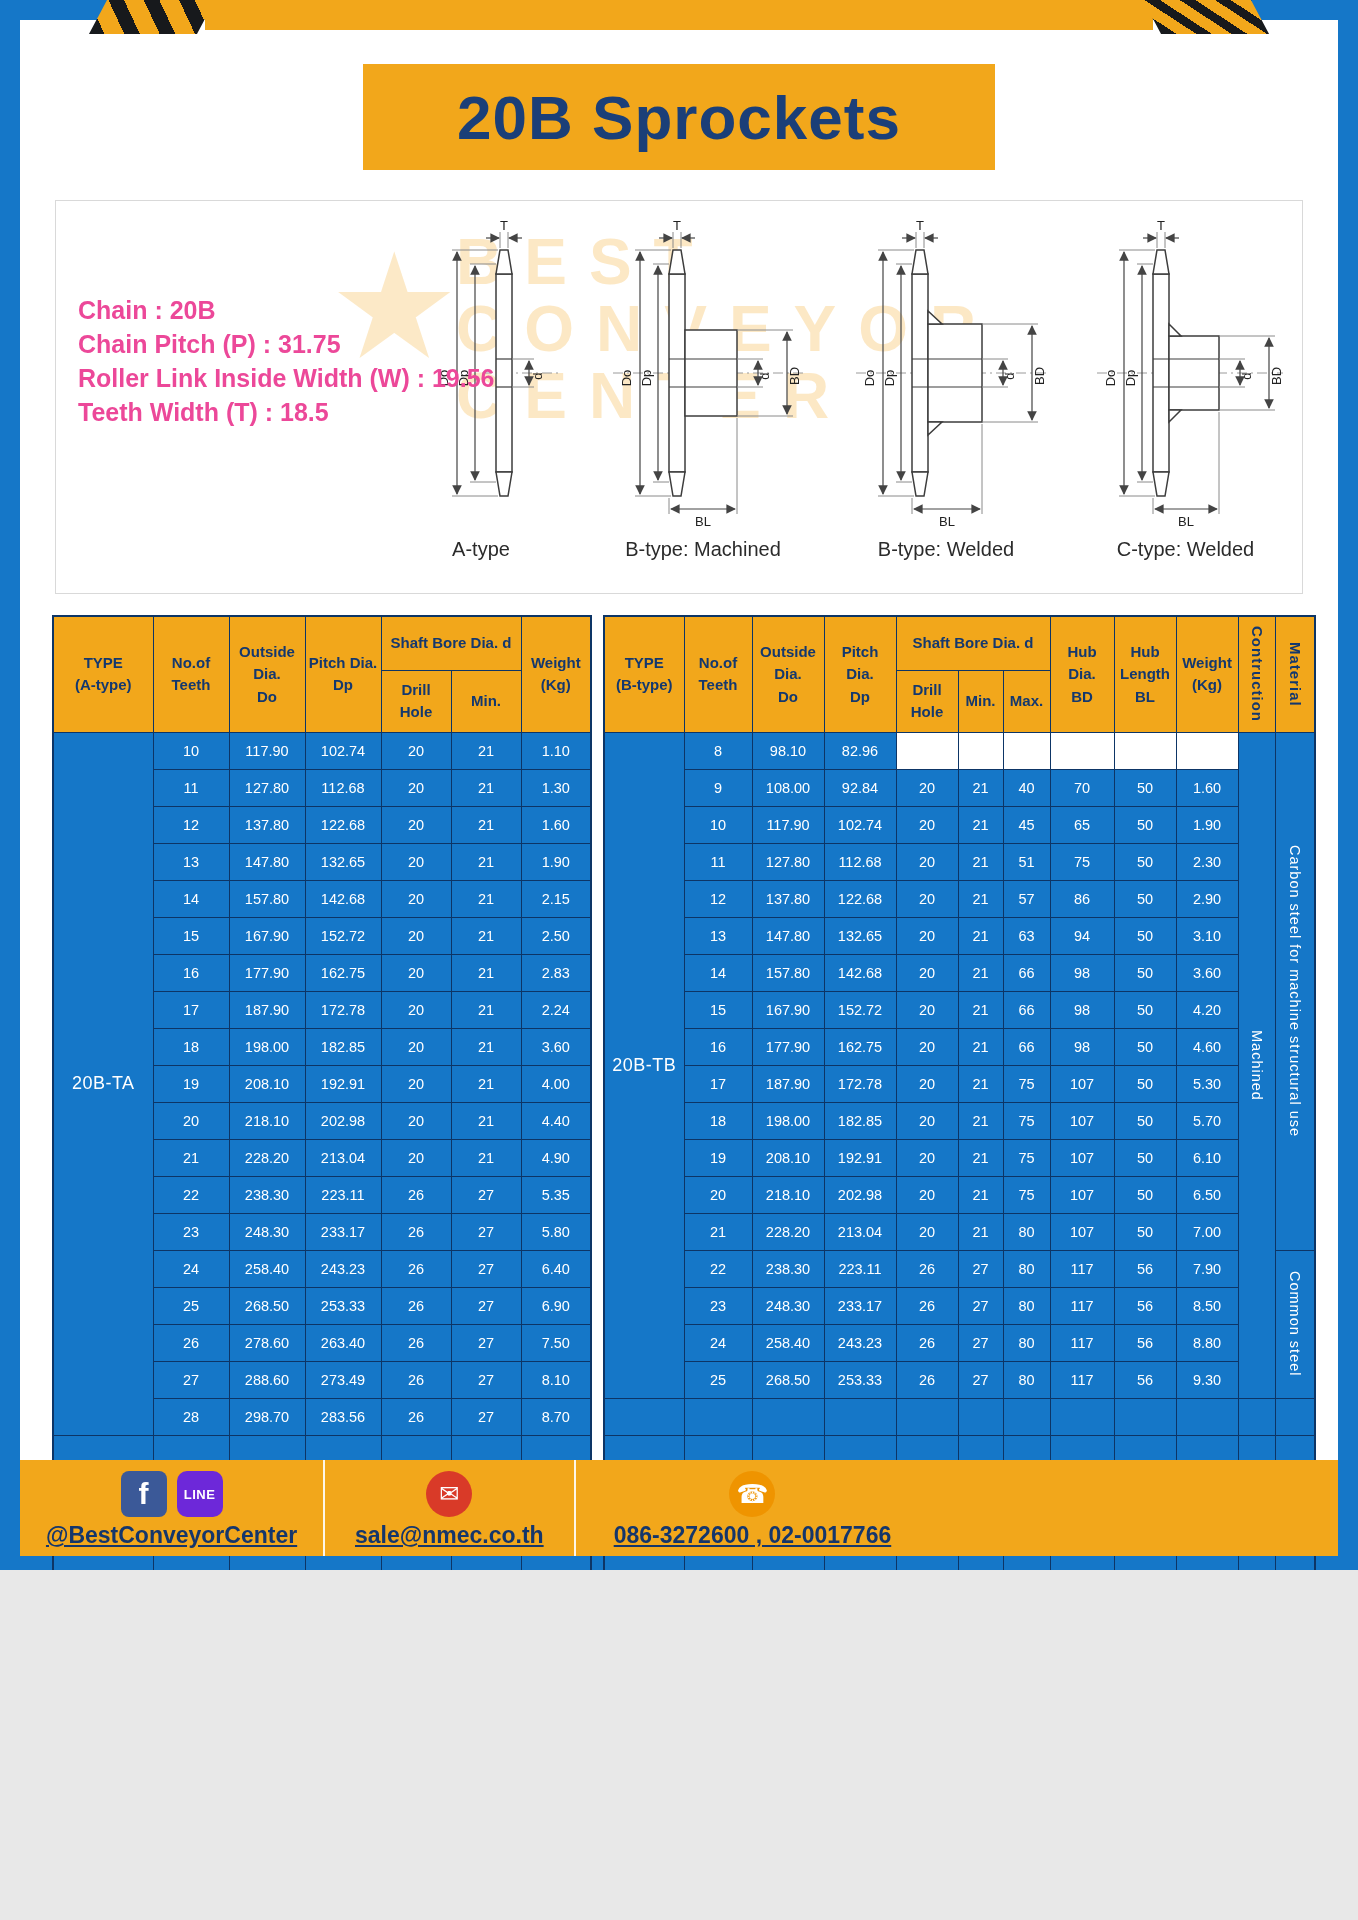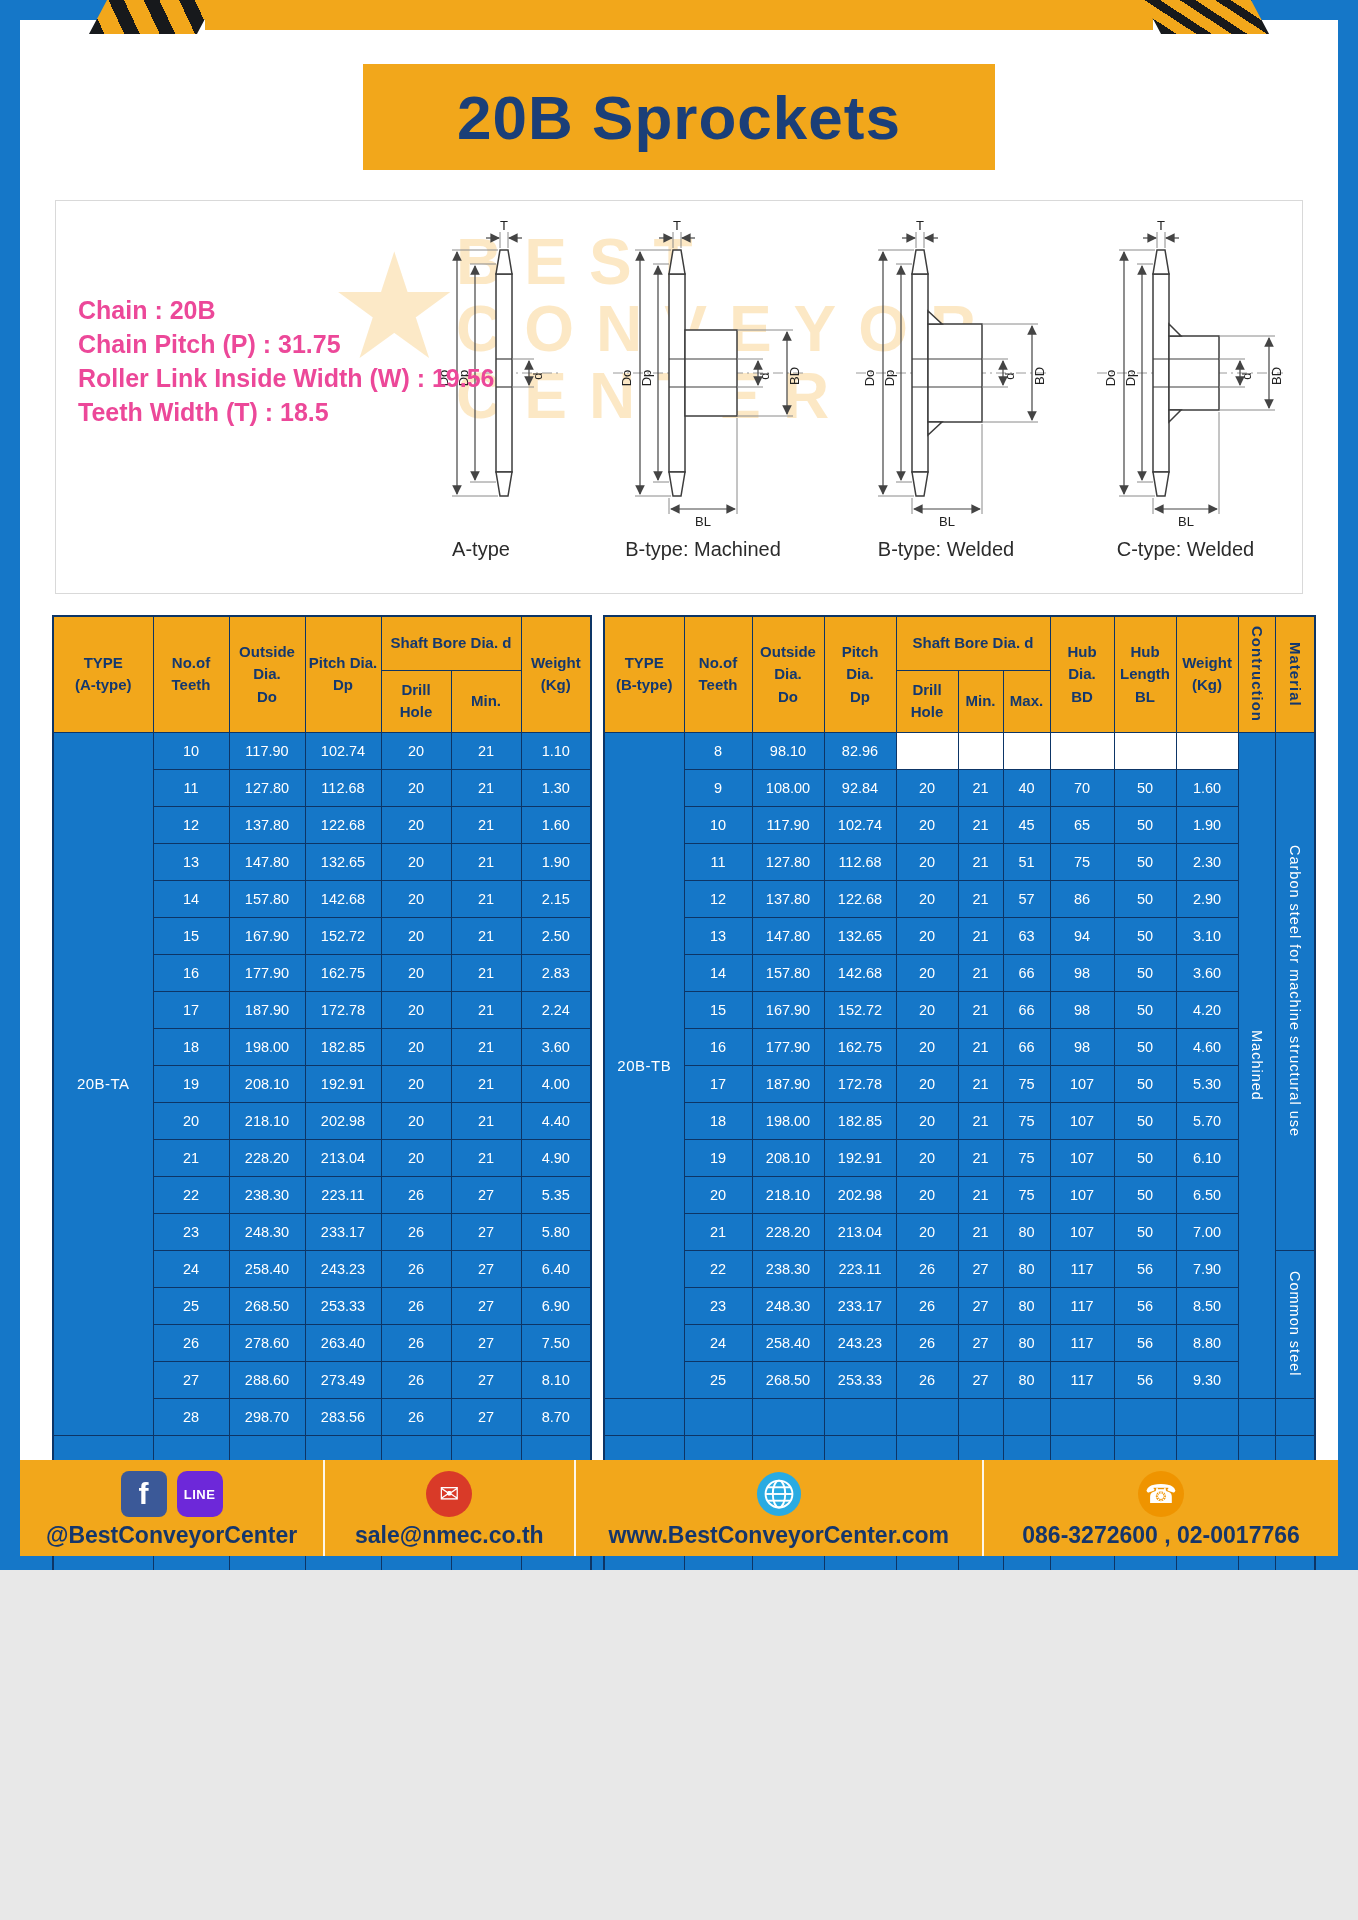--- a/index.html
+++ b/index.html
@@ -71,39 +71,39 @@
   .spec-table th{
     background:#f2a71b;color:#14386e;font-weight:bold;font-size:15px;
     line-height:1.5;white-space:pre-line;
   }
   .spec-table thead tr:nth-child(1){height:54px;}
   .spec-table thead tr:nth-child(2){height:62px;}
   .spec-table td{
     background:#1577c8;color:#ffffff;font-size:14.5px;height:37px;
   }
   .spec-table td.blank-cell{background:#ffffff;}
-  .spec-table td.type-cell{font-size:15px;letter-spacing:0.5px;}
+  .spec-table td.type-cell{font-size:18px;letter-spacing:0.5px;}
   .vth{writing-mode:vertical-rl;font-size:14px;padding:6px 1px;letter-spacing:1px;}
   .vcell{writing-mode:vertical-rl;font-size:14px;letter-spacing:1px;padding:6px 1px;}
 
   
   .footer{
     position:absolute;left:20px;right:20px;bottom:14px;height:96px;background:#f2a71b;
     display:flex;align-items:stretch;z-index:4;
   }
   .fsec{
     flex:0 0 23%;display:flex;flex-direction:column;align-items:center;justify-content:center;
     gap:5px;padding-top:4px;
   }
   .fsec.s2{flex-basis:19%;}
   .fsec.s3{flex-basis:31%;}
   .fsec.s4{flex-basis:27%;}
   .fsec + .fsec{border-left:2px solid rgba(255,255,255,0.9);}
   .ficons{display:flex;gap:10px;align-items:center;}
-  .ftext{color:#15366b;font-weight:bold;font-size:23px;white-space:nowrap;}
+  .ftext{color:#15366b;font-weight:bold;font-size:23px;white-space:nowrap;text-decoration:underline;}
   .icon-box{width:46px;height:46px;display:flex;align-items:center;justify-content:center;}
   .fb-icon{background:#3b5998;border-radius:8px;color:#fff;font-weight:bold;font-size:30px;}
   .line-icon{background:#6d28d9;border-radius:10px;color:#fff;font-weight:bold;font-size:13px;letter-spacing:0.5px;}
   .mail-icon{background:#d93a28;border-radius:50%;color:#fff;font-size:24px;}
   .phone-icon{background:#ef9400;border-radius:50%;color:#fff;font-size:26px;}
 </style>
 </head>
 <body>
 
 <div class="page">
@@ -935,35 +935,20 @@
         <div class="icon-box line-icon">LINE</div>
       </div>
       <div class="ftext">@BestConveyorCenter</div>
     </div>
     <div class="fsec s2">
       <div class="ficons">
         <div class="icon-box mail-icon">✉</div>
       </div>
       <div class="ftext">sale@nmec.co.th</div>
     </div>
-    <div class="fsec s3">
-      <div class="ficons">
-        <svg width="46" height="46" viewBox="0 0 48 48">
-          <circle cx="24" cy="24" r="23" fill="#29abe2"></circle>
-          <g stroke="#ffffff" stroke-width="2" fill="none">
-            <circle cx="24" cy="24" r="14"></circle>
-            <ellipse cx="24" cy="24" rx="6.5" ry="14"></ellipse>
-            <line x1="10" y1="24" x2="38" y2="24"></line>
-            <line x1="12" y1="17" x2="36" y2="17"></line>
-            <line x1="12" y1="31" x2="36" y2="31"></line>
-          </g>
-        </svg>
-      </div>
-      <div class="ftext">www.BestConveyorCenter.com</div>
-    </div>
     <div class="fsec s4">
       <div class="ficons">
         <div class="icon-box phone-icon">☎</div>
       </div>
       <div class="ftext">086-3272600 , 02-0017766</div>
     </div>
   </div>
 </div>
 
 </body></html>

